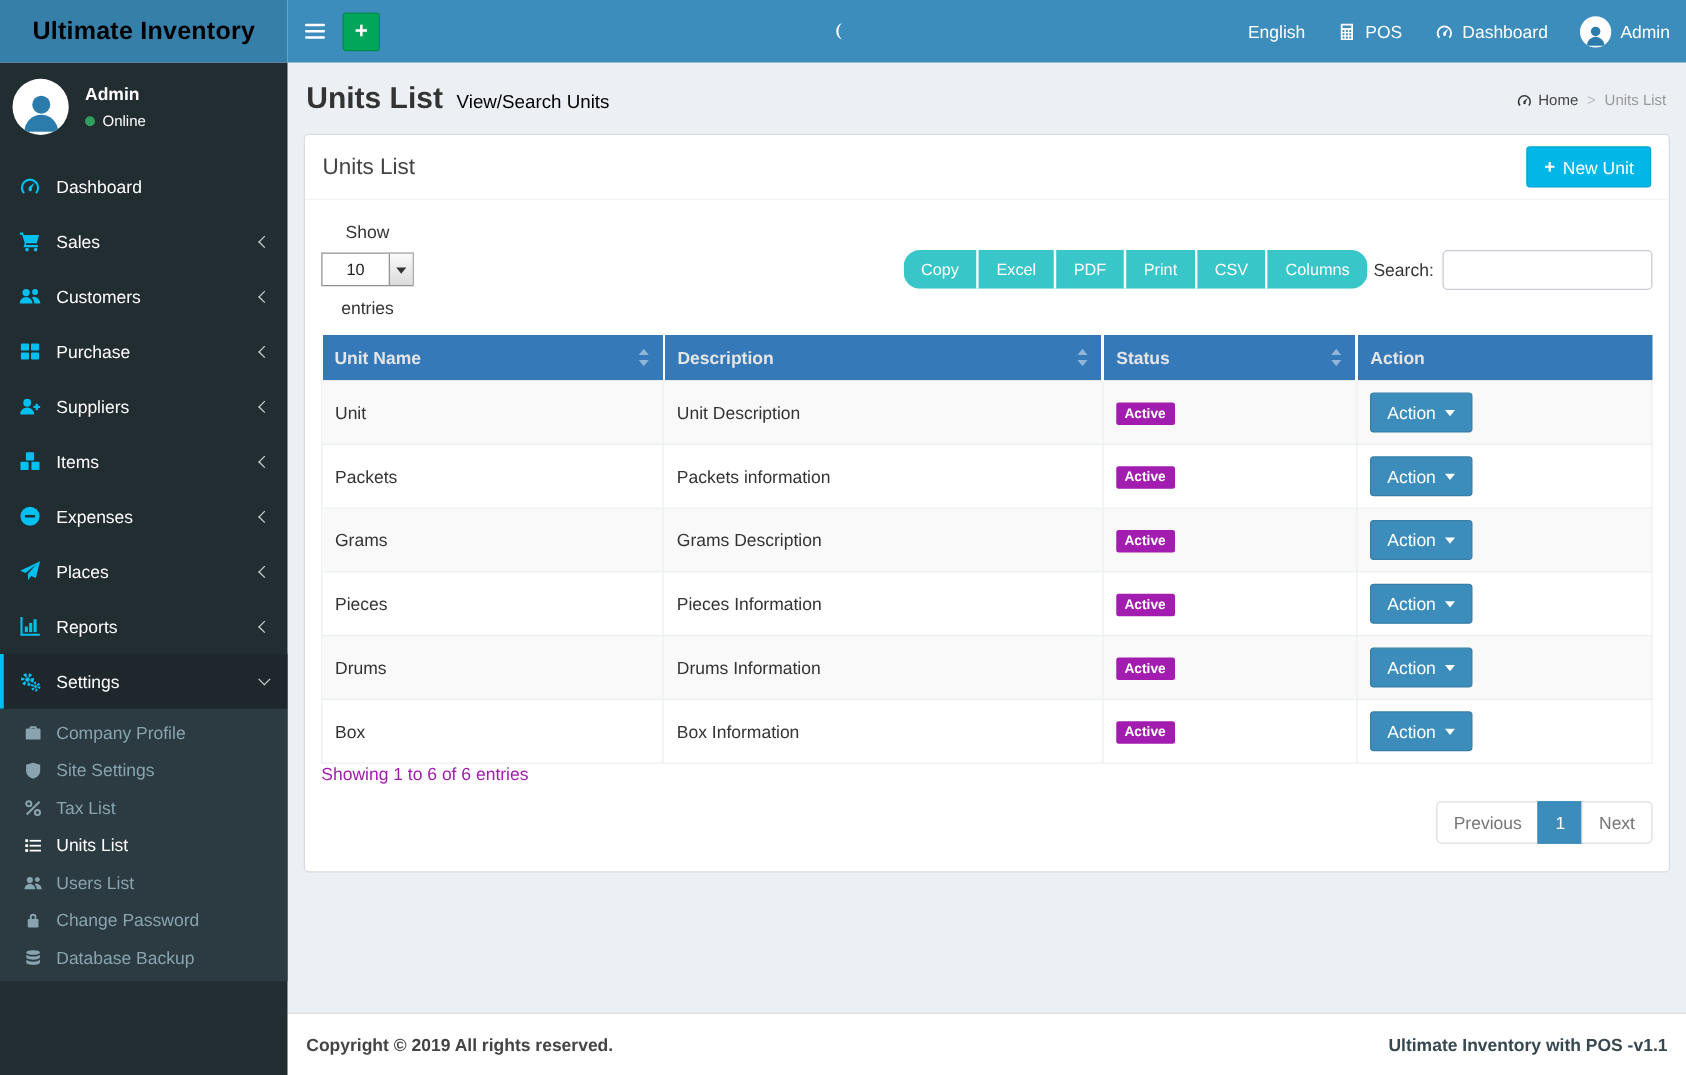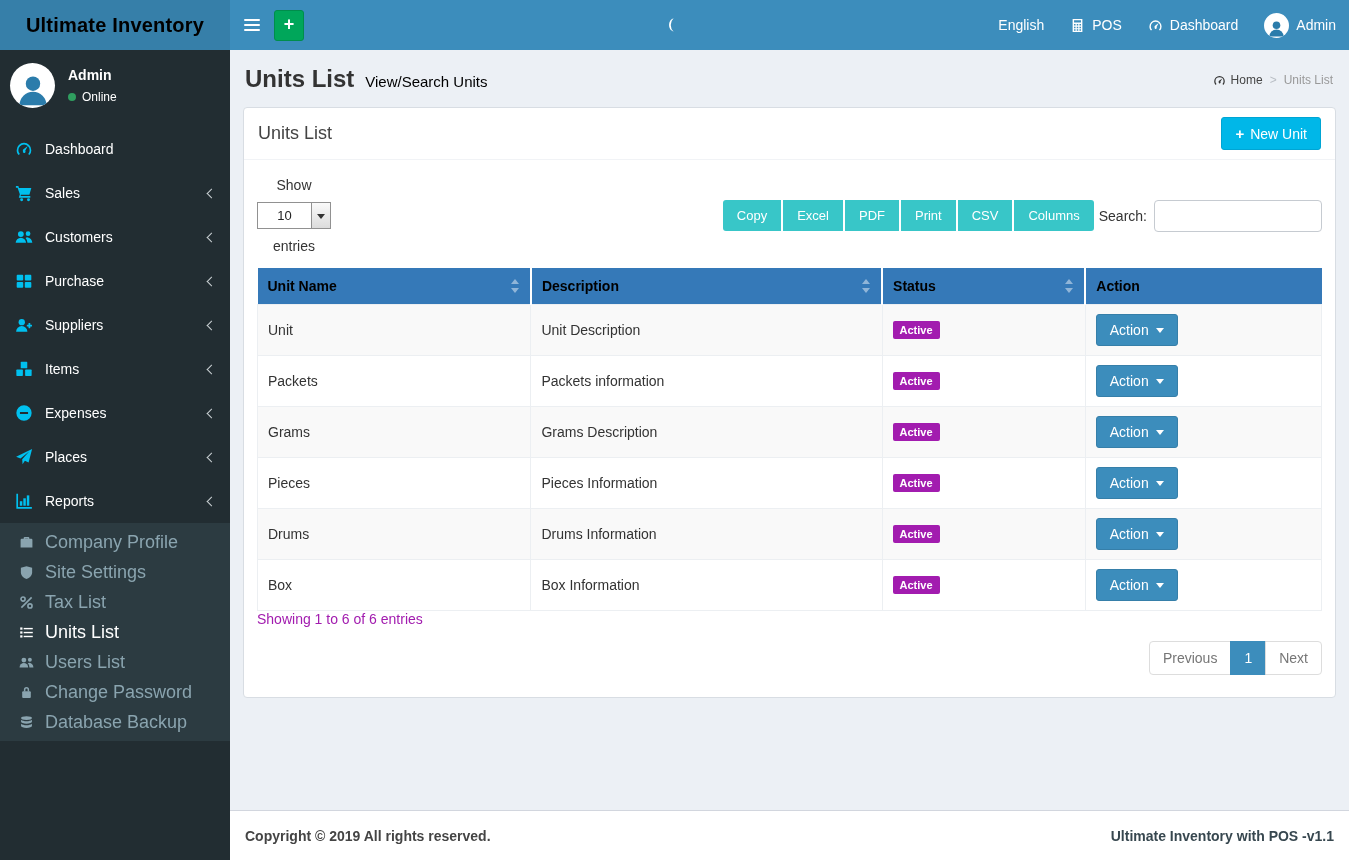--- a/index.html
+++ b/index.html
@@ -44,21 +44,21 @@
   .menu-item { display:flex; align-items:center; height:44px; padding:0 15px; color:#fff; cursor:pointer; }
   .menu-item .i { width:18px; height:18px; color:#00c0ef; margin-right:12px; }
   .menu-item .label { font-size:14px; }
   .menu-item.active { background:#1e282c; box-shadow:inset 3px 0 0 #00c0ef; }
   .chev { width:7px; height:7px; border-style:solid; border-color:#e8eef1; border-width:0 1.5px 1.5px 0;
           display:inline-block; margin-left:auto; opacity:.85; }
   .chev.left { transform:rotate(135deg); }
   .chev.down { transform:rotate(45deg); margin-top:-3px; }
   .submenu { list-style:none; margin:0; padding:4px 0; background:#2c3b41; }
   .submenu-item { display:flex; align-items:center; height:30px; padding:0 15px 0 19px;
-                  color:#8aa4af; font-size:18px; cursor:pointer; }
+                  color:#8aa4af; font-size:14px; cursor:pointer; }
   .submenu-item .i { width:15px; height:15px; margin-right:11px; }
   .submenu-item.active { color:#fff; }
   .menu-item.help .i { color:#d2d6de; }
 
   
   .main { position:absolute; left:230px; top:50px; width:1119px; height:810px;
           background:#ecf0f5; display:flex; flex-direction:column; }
   .content { flex:1; overflow:hidden; position:relative; }
   .content-header { padding:15px 15px 0; position:relative; }
   .page-title { margin:0; display:inline; font-size:24px; font-weight:600; color:#333; }
@@ -80,30 +80,30 @@
 
   .controls { display:flex; align-items:center; margin:5px 0 14px; }
   .show-group { display:flex; align-items:center; gap:9px; color:#333;flex-direction:column; }
   .dt-select { width:74px; height:27px; border:1px solid #919191; background:#fff; display:flex;
                align-items:stretch; cursor:pointer; }
   .dt-select .val { flex:1; display:flex; align-items:center; justify-content:center; font-size:13px; color:#222; }
   .dt-select .arrow-btn { width:19px; border-left:1px solid #919191; background:linear-gradient(#fafafa,#dcdcdc);
                           display:flex; align-items:center; justify-content:center; }
   .dt-select .arrow-btn::after { content:""; border:4px solid transparent; border-top:5px solid #333; margin-top:5px; }
   .right-controls { margin-left:auto; display:flex; align-items:center; }
-  .export-group { display:flex; border-radius:3px; overflow:hidden; }
+  .export-group { display:flex; border-radius:13px; overflow:hidden; }
   .export-btn { background:#38c6c8; color:#fff; border:none; border-right:2px solid #fff;
                 font-size:13px; padding:8px 14px; cursor:pointer; font-family:inherit; }
   .export-btn:last-child { border-right:none; }
   .search-label { margin:0 7px 0 5px; color:#333; }
   .search-input { width:168px; height:32px; border:1px solid #c6cbd1; border-radius:4px;
                   padding:0 9px; font-family:inherit; font-size:14px; outline:none; }
 
   table.units { width:100%; border-collapse:collapse; }
-  table.units th { background:#3579b8; color:#000000; text-align:left; font-weight:bold; font-size:14px;
+  table.units th { background:#3579b8; color:#e5e5e5; text-align:left; font-weight:bold; font-size:14px;
                    padding:10px 10px; border-right:2px solid #fff; position:relative; cursor:pointer; }
   table.units th:last-child { border-right:none; cursor:default; }
   .sort { position:absolute; right:10px; top:50%; margin-top:-7px; width:9px; height:14px; opacity:.45; }
   .sort::before { content:""; position:absolute; left:0; top:0;
                   border-left:4px solid transparent; border-right:4px solid transparent; border-bottom:5px solid #fff; }
   .sort::after  { content:""; position:absolute; left:0; bottom:0;
                   border-left:4px solid transparent; border-right:4px solid transparent; border-top:5px solid #fff; }
   table.units td { height:51px; padding:0 10px; font-size:14px; color:#333;
                    border:1px solid #eceff2; vertical-align:middle; }
   table.units tbody tr:nth-child(odd)  { background:#f9f9f9; }
@@ -289,20 +289,32 @@
       <span class="i">
           <svg viewBox="0 0 16 16" fill="currentColor">
             <path d="M1.2 1.5h1.5v11.8H15v1.5H1.2z"></path>
             <rect x="4.3" y="8.2" width="2.2" height="4"></rect>
             <rect x="7.4" y="5.6" width="2.2" height="6.6"></rect>
             <rect x="10.5" y="3" width="2.2" height="9.2"></rect>
           </svg>
         </span>
       <span class="label">Reports</span>
       <span class="chev left"></span>
+    </li>
+    <li class="menu-item active">
+      <span class="i">
+          <svg viewBox="0 0 16 16" fill="currentColor">
+            <circle cx="6.2" cy="6.8" r="3.4" fill="none" stroke="currentColor" stroke-width="2.4" stroke-dasharray="1.8 1.5"></circle>
+            <circle cx="6.2" cy="6.8" r="1.6"></circle>
+            <circle cx="12" cy="11.8" r="2.4" fill="none" stroke="currentColor" stroke-width="2" stroke-dasharray="1.3 1.2"></circle>
+            <circle cx="12" cy="11.8" r="1"></circle>
+          </svg>
+        </span>
+      <span class="label">Settings</span>
+      <span class="chev down"></span>
     </li>
   </ul>
   <ul class="submenu">
     <li class="submenu-item">
       <span class="i">
           <svg viewBox="0 0 16 16" fill="currentColor">
             <path fill-rule="evenodd" d="M6 2.2h4a1 1 0 0 1 1 1v.9h2.2a1.1 1.1 0 0 1 1.1 1.1v8.2H1.7V5.2a1.1 1.1 0 0 1 1.1-1.1H5v-.9a1 1 0 0 1 1-1zm.5 1.9h3v-.5h-3z"></path>
           </svg>
         </span>
       <span>Company Profile</span>

